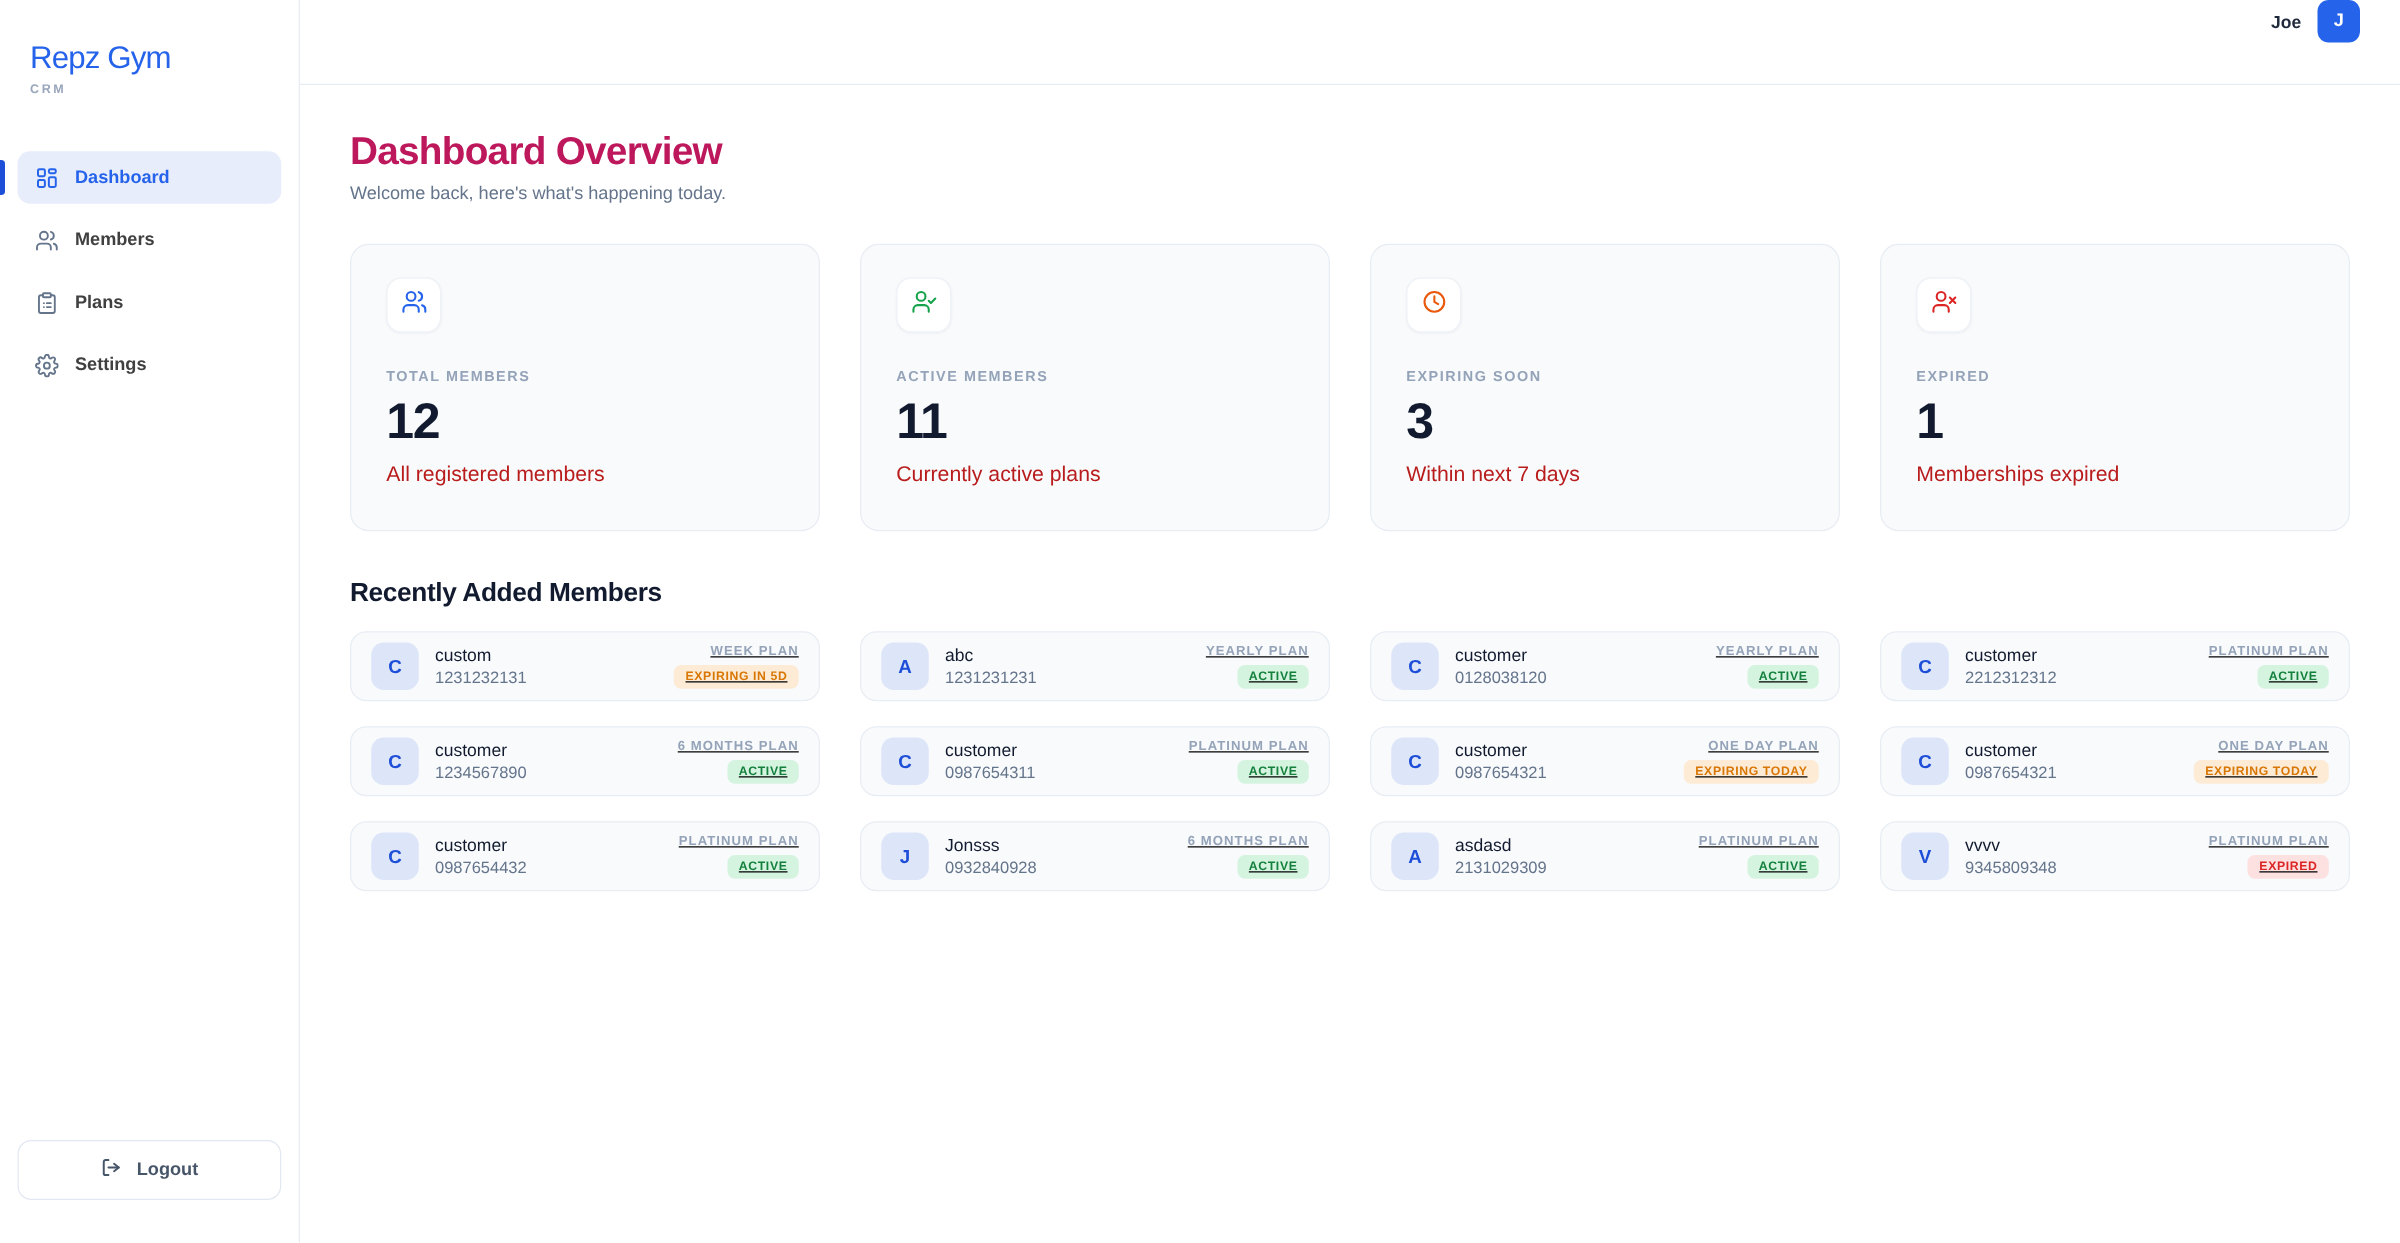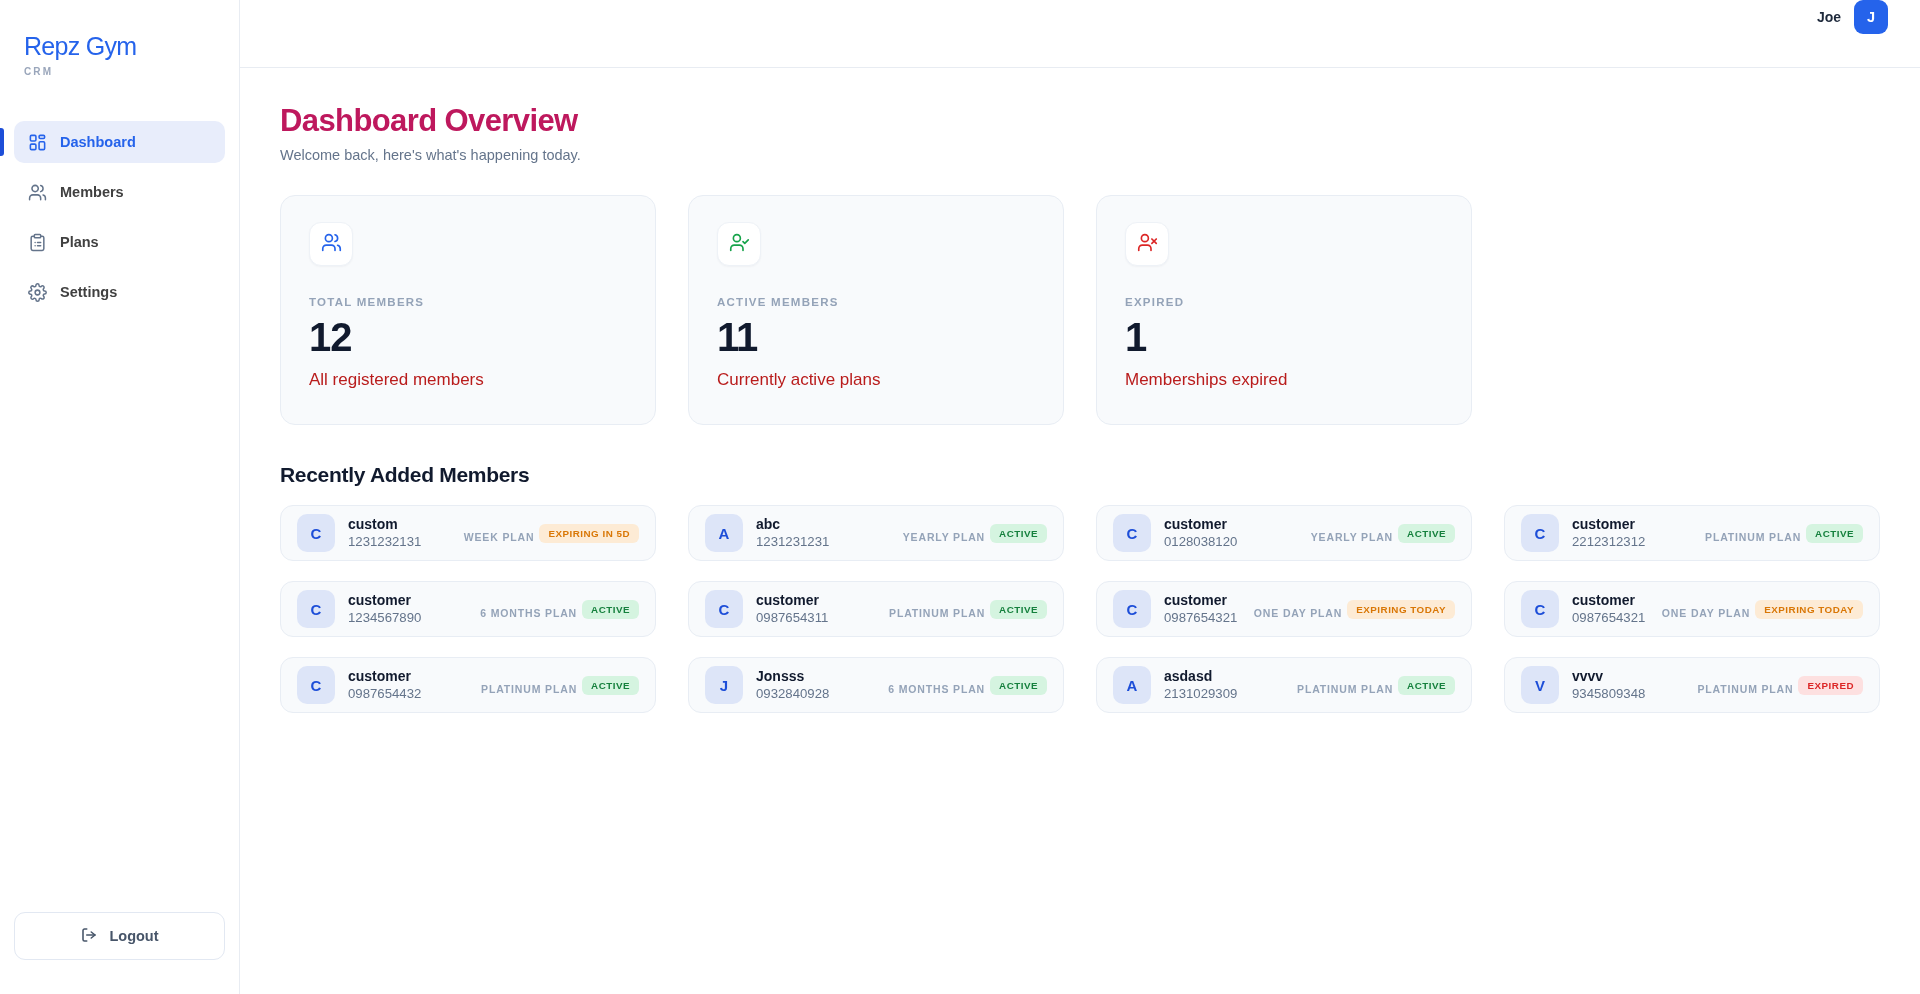--- a/index.html
+++ b/index.html
@@ -276,40 +276,41 @@
   }
   .member-info {
     display: flex;
     flex-direction: column;
     justify-content: center;
     min-width: 0;
     flex: 1;
   }
   .member-name {
     font-size: 14px;
-    font-weight: 700;
+    font-weight: 400;
     color: #111a2e;
     line-height: 1.25;
     white-space: nowrap;
     overflow: hidden;
     text-overflow: ellipsis;
   }
   .member-phone {
     margin-top: 1px;
     font-size: 13.2px;
     color: #64748b;
     line-height: 1.25;
   }
   .member-right {
     display: flex;
-    flex-direction: row;
+    flex-direction: column;
     align-items: flex-end;
     justify-content: center;
     gap: 5px;
     margin-left: auto;
+    text-decoration: underline;
   }
   .member-plan {
     font-size: 10.5px;
     font-weight: 700;
     letter-spacing: 0.85px;
     color: #94a3b8;
     white-space: nowrap;
   }
   .badge {
     font-size: 9.8px;
@@ -431,20 +432,31 @@
                   <circle cx="9" cy="7" r="4"></circle>
                   <polyline points="16 11 18 13 22 9"></polyline>
                 </svg></span>
             </div>
             <div class="stat-label">ACTIVE MEMBERS</div>
             <div class="stat-value">11</div>
             <div class="stat-desc">Currently active plans</div>
           </div>
           <div class="stat-card">
             <div class="stat-icon-box">
+              <span><svg viewBox="0 0 24 24" fill="none" stroke="#ea580c" stroke-width="1.9" stroke-linecap="round" stroke-linejoin="round">
+                  <circle cx="12" cy="12" r="9"></circle>
+                  <polyline points="12 7 12 12 15.5 14"></polyline>
+                </svg></span>
+            </div>
+            <div class="stat-label">EXPIRING SOON</div>
+            <div class="stat-value">3</div>
+            <div class="stat-desc">Within next 7 days</div>
+          </div>
+          <div class="stat-card">
+            <div class="stat-icon-box">
               <span><svg viewBox="0 0 24 24" fill="none" stroke="#dc2626" stroke-width="1.9" stroke-linecap="round" stroke-linejoin="round">
                   <path d="M16 21v-2a4 4 0 0 0-4-4H6a4 4 0 0 0-4 4v2"></path>
                   <circle cx="9" cy="7" r="4"></circle>
                   <line x1="17" y1="8" x2="22" y2="13"></line>
                   <line x1="22" y1="8" x2="17" y2="13"></line>
                 </svg></span>
             </div>
             <div class="stat-label">EXPIRED</div>
             <div class="stat-value">1</div>
             <div class="stat-desc">Memberships expired</div>

